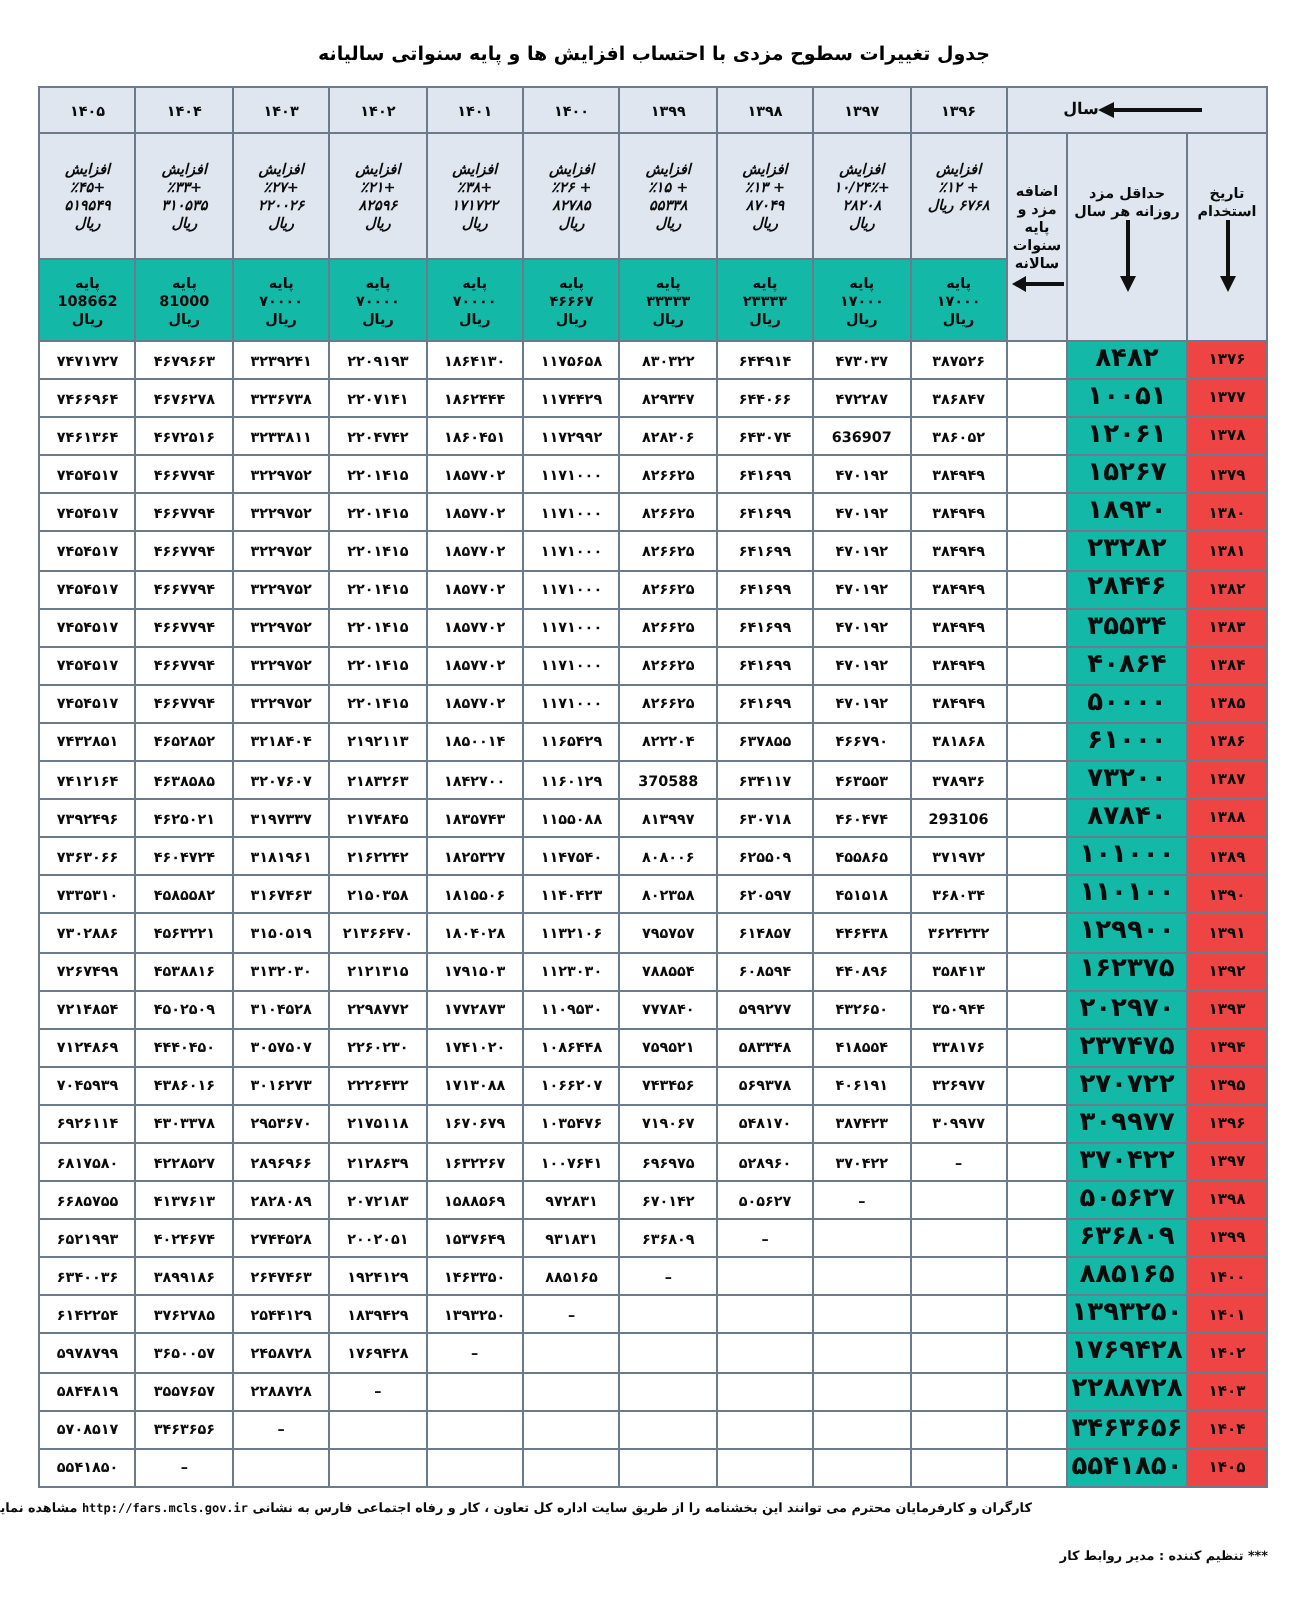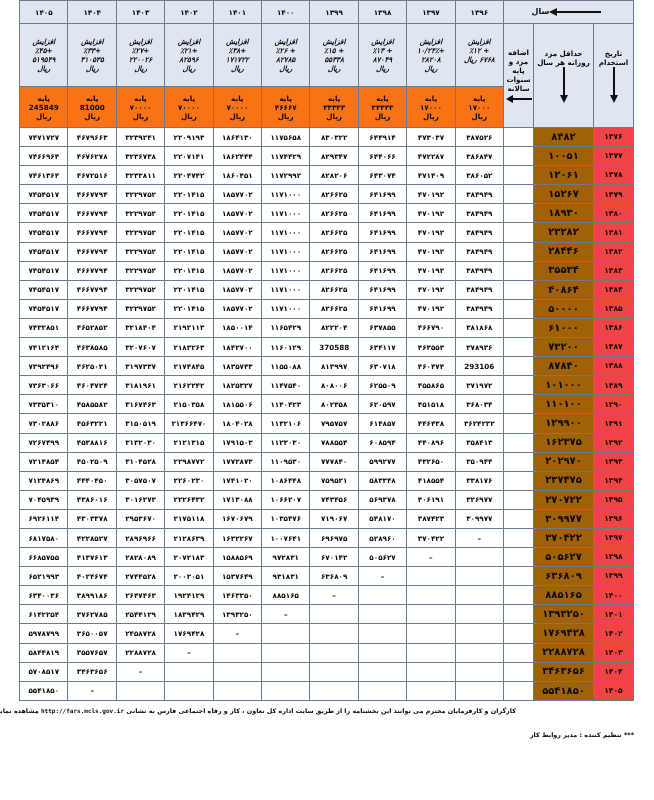--- a/index.html
+++ b/index.html
@@ -121,34 +121,34 @@
   }
   .sub-label div{display:block;}
   .corner-label{
     height:62px;
     font-size:7.4px;
     vertical-align:top;
     padding-top:6px;
   }
   .base-row td{
     height:40px;
-    background:#f97316;
+    background:#14b8a6;
     font-size:7.2px;
   }
   .datarow td{
     height:18.1px;
     background:#ffffff;
   }
   .datarow td.yr{
     background:#ef4444;
     font-size:7.6px;
   }
   .datarow td.minw{
-    background:#a16207;
-    font-size:10px;
+    background:#14b8a6;
+    font-size:13px;
   }
   .datarow td.blank{background:#ffffff;}
   .dash{font-size:9px;font-weight:bold;}
   .col-yr{width:40px;}
   .col-min{width:60px;}
   .col-extra{width:30px;}
   .col-data{width:48.4px;}
   .footer{
     margin:6px 20px 0 20px;
     width:614px;
@@ -169,20 +169,21 @@
     font-size:6px;
     color:#777;
     opacity:.55;
   }
 </style>
 </head>
 <body>
 
 <div class="page">
 
+  <div class="title">جدول تغییرات سطوح مزدی با احتساب افزایش ها و پایه سنواتی سالیانه</div>
 
   <div class="table-wrap">
     <table class="wage">
       <colgroup>
         <col class="col-yr">
           <col class="col-min">
           <col class="col-extra">
         <col class="col-data">
           <col class="col-data">
           <col class="col-data">
@@ -325,21 +326,21 @@
             <div>۷۰۰۰۰</div>
             <div>ریال</div>
           </td>
           <td>
             <div>پایه</div>
             <div>81000</div>
             <div>ریال</div>
           </td>
           <td>
             <div>پایه</div>
-            <div>245849</div>
+            <div>108662</div>
             <div>ریال</div>
           </td>
         </tr>
       </thead>
       <tbody id="tbody">
           <tr class="datarow">
             <td class="yr">۱۳۷۶</td>
             <td class="minw">۸۴۸۲</td>
             <td class="blank"></td>
             <td>۳۸۷۵۲۶</td>
@@ -366,21 +367,21 @@
             <td>۲۲۰۷۱۴۱</td>
             <td>۳۲۳۶۷۳۸</td>
             <td>۴۶۷۶۲۷۸</td>
             <td>۷۴۶۶۹۶۴</td>
           </tr>
           <tr class="datarow">
             <td class="yr">۱۳۷۸</td>
             <td class="minw">۱۲۰۶۱</td>
             <td class="blank"></td>
             <td>۳۸۶۰۵۲</td>
-            <td>۴۷۱۴۰۹</td>
+            <td>636907</td>
             <td>۶۴۳۰۷۴</td>
             <td>۸۲۸۲۰۶</td>
             <td>۱۱۷۲۹۹۲</td>
             <td>۱۸۶۰۴۵۱</td>
             <td>۲۲۰۴۷۴۲</td>
             <td>۳۲۳۳۸۱۱</td>
             <td>۴۶۷۲۵۱۶</td>
             <td>۷۴۶۱۳۶۴</td>
           </tr>
           <tr class="datarow">

